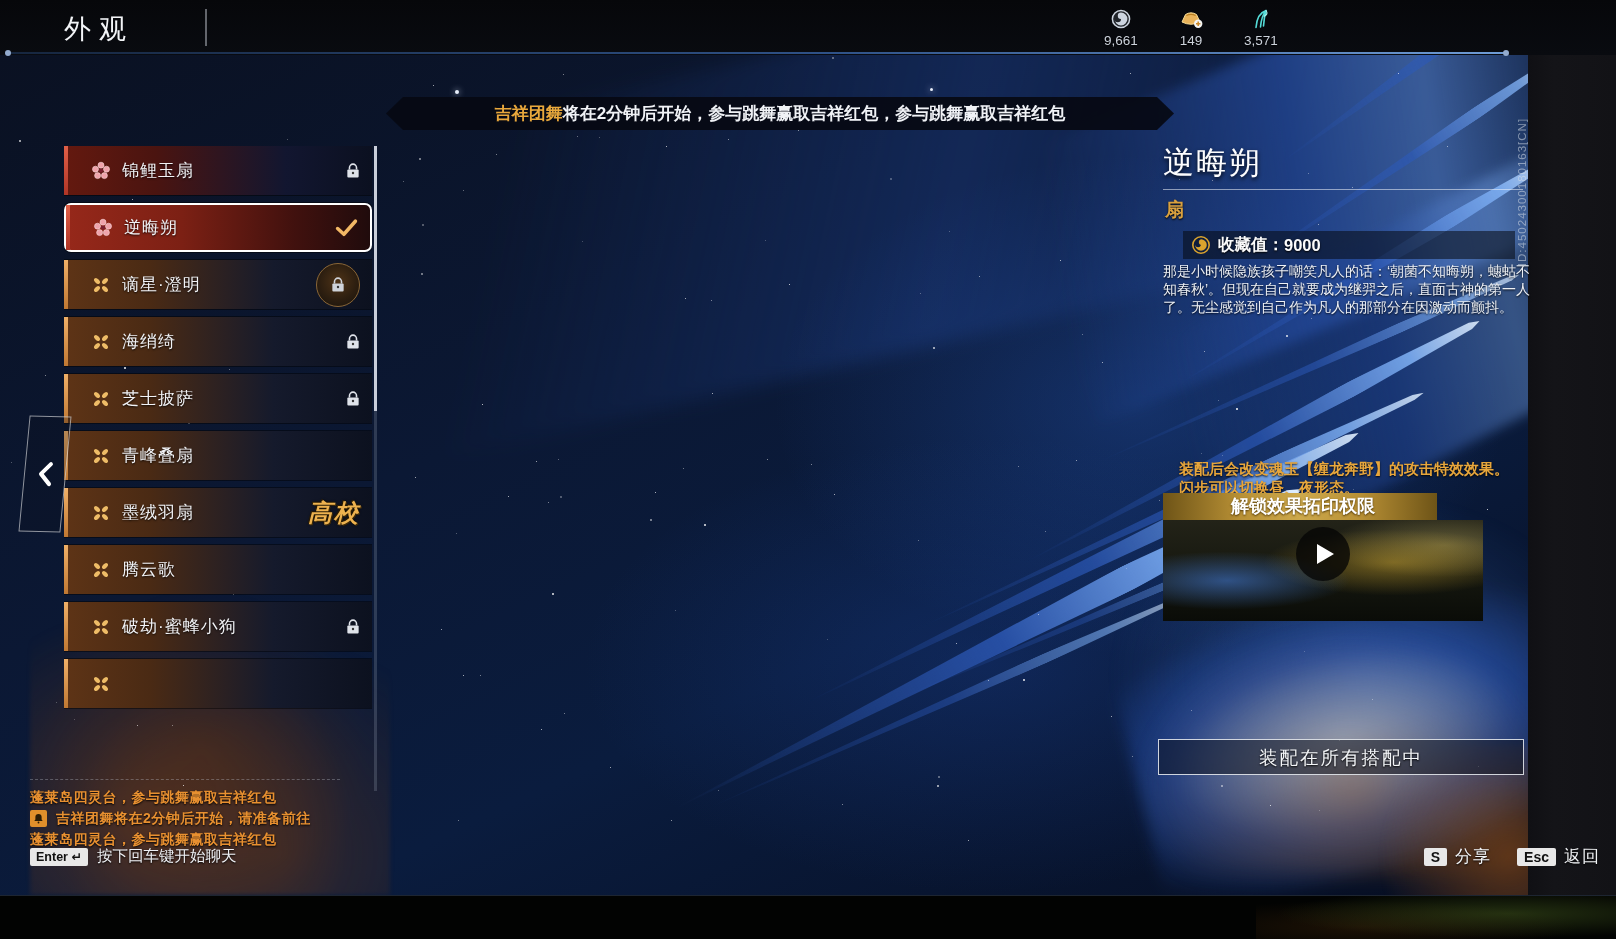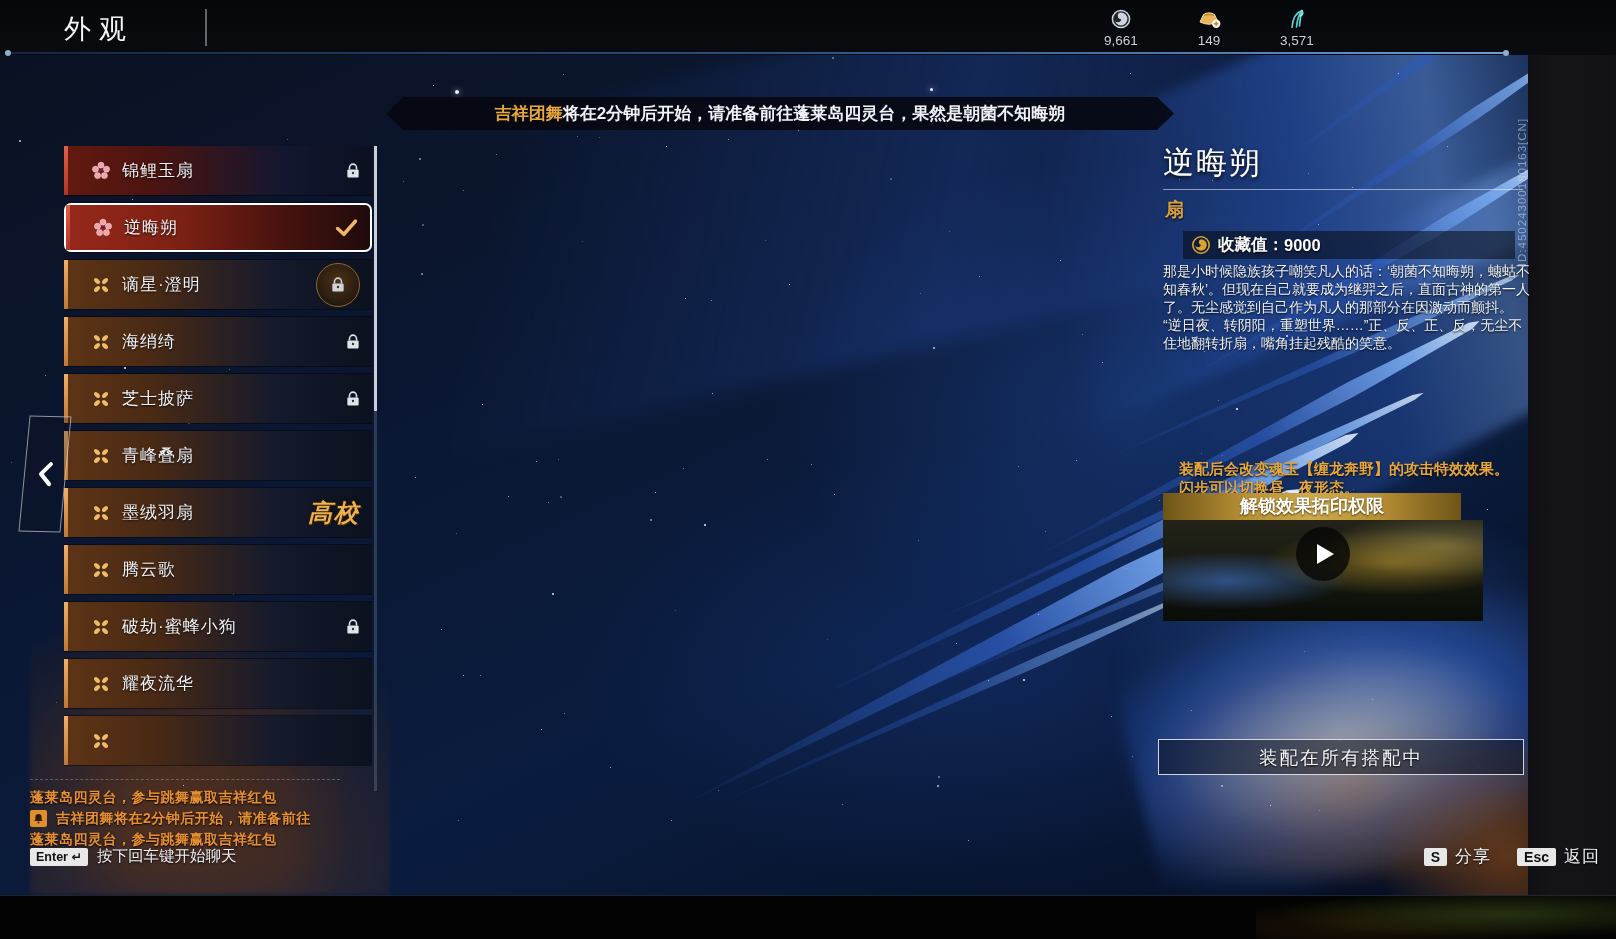--- a/index.html
+++ b/index.html
@@ -56,21 +56,21 @@
     background:radial-gradient(ellipse at 70% 40%,rgba(62,84,28,.55),transparent 65%),radial-gradient(ellipse at 30% 70%,rgba(70,40,10,.4),transparent 60%);}
 
   
   #topbar{position:absolute;left:0;top:0;width:1616px;height:55px;background:linear-gradient(180deg,#06070a,#090b10);z-index:3;}
   #page-title{position:absolute;left:64px;top:11px;font-size:27px;color:#f2f4f7;letter-spacing:8px;font-weight:500;}
   .title-sep{position:absolute;left:205px;top:9px;width:2px;height:37px;background:rgba(210,215,225,.45);}
   .topbar-line{position:absolute;top:52px;left:9px;width:1497px;height:2px;
     background:linear-gradient(90deg,#16263f,#2f5288 55%,#6f9cd6);}
   .line-dot{position:absolute;width:6px;height:6px;border-radius:50%;background:#93abce;top:50px;}
   .line-dot.l{left:5px;} .line-dot.r{left:1503px;}
-  #currencies{position:absolute;left:1094px;top:6px;display:flex;gap:34px;}
+  #currencies{position:absolute;left:1094px;top:6px;display:flex;gap:16px;}
   .currency{width:54px;display:flex;flex-direction:column;align-items:center;cursor:pointer;}
   .currency .cicon{height:26px;display:flex;align-items:center;justify-content:center;}
   .currency .cval{font-size:13.5px;color:#ccd2db;margin-top:1px;text-shadow:0 1px 2px #000;}
 
   
   #banner{position:absolute;left:386px;top:97px;width:788px;height:33px;z-index:3;
     background:rgba(6,9,18,.92);display:flex;align-items:center;justify-content:center;
     clip-path:polygon(0 50%,17px 0,calc(100% - 17px) 0,100% 50%,calc(100% - 17px) 100%,17px 100%);}
   #banner .b-hl{color:#e9a83c;font-size:17px;font-weight:bold;}
   #banner .b-tx{color:#f0f2f6;font-size:17px;font-weight:bold;}
@@ -113,23 +113,23 @@
   .panel-divider{position:absolute;left:0;top:47px;width:360px;height:1px;background:rgba(240,244,250,.55);}
   #detail-category{position:absolute;left:2px;top:55px;font-size:19px;font-weight:bold;color:#d9a13f;text-shadow:0 1px 2px #000;}
   #collection-bar{position:absolute;left:20px;top:89px;width:332px;height:28px;background:rgba(6,9,16,.55);
     display:flex;align-items:center;padding-left:8px;box-sizing:border-box;}
   #collection-bar .clabel,#collection-bar .cvalue{font-size:16.5px;font-weight:bold;color:#fbfbfc;text-shadow:0 1px 2px #000;}
   #collection-bar .cicon{margin-right:7px;display:flex;}
   #description{position:absolute;left:0;top:120px;width:368px;height:198px;overflow:hidden;}
   #description p{margin:0;font-size:14px;line-height:18px;color:#eef1f6;text-shadow:0 1px 2px rgba(0,0,0,.9);}
   #effect-notes{position:absolute;left:16px;top:318px;width:368px;}
   #effect-notes div{font-size:15px;line-height:18.5px;font-weight:bold;color:#e7a63c;text-shadow:0 1px 2px rgba(0,0,0,.9);}
-  #unlock-header{position:absolute;left:0;top:351px;width:298px;height:27px;line-height:27px;text-align:center;
+  #unlock-header{position:absolute;left:0;top:351px;width:268px;height:27px;line-height:27px;text-align:center;
     font-size:18px;font-weight:bold;color:#fff;text-shadow:0 1px 2px rgba(70,46,0,.95);
-    background:linear-gradient(90deg,#6e5417 0%,#b89035 28%,#cda94c 50%,#b89035 72%,#6e5417 100%);}
+    background:linear-gradient(90deg,#6e5417 0%,#b89035 28%,#cda94c 50%,#b89035 72%,#6e5417 100%);padding-left:6px;}
   #video-thumb{position:absolute;left:0;top:378px;width:320px;height:101px;overflow:hidden;cursor:pointer;
     background:linear-gradient(180deg,#232318 0%,#15170f 55%,#0a0c08 100%);}
   #video-thumb .vfx{position:absolute;inset:0;
     background:radial-gradient(ellipse at 20% 60%,rgba(70,130,230,.55),transparent 34%),
                radial-gradient(ellipse at 72% 42%,rgba(205,165,45,.5),transparent 40%),
                radial-gradient(ellipse at 88% 25%,rgba(235,215,125,.35),transparent 30%);}
   #play-button{position:absolute;left:133px;top:7px;width:54px;height:54px;border-radius:50%;background:rgba(5,5,5,.78);
     display:flex;align-items:center;justify-content:center;}
   #play-button .tri{width:0;height:0;border-left:17px solid #fff;border-top:10px solid transparent;border-bottom:10px solid transparent;margin-left:5px;}
   #customize-btn{position:absolute;left:-5px;top:555px;width:366px;height:34px;display:flex;align-items:center;justify-content:center;gap:9px;cursor:pointer;
@@ -363,21 +363,21 @@
         </span>
         <span class="cval">3,571</span>
       </div>
     </div>
   </div>
 
   <div class="spark" style="left:455px;top:90px;width:4px;height:4px;"></div>
   <div class="spark" style="left:930px;top:88px;width:3px;height:3px;"></div>
   <div id="banner">
     <span class="b-hl">吉祥团舞</span>
-      <span class="b-tx">将在2分钟后开始，请准备前往蓬莱岛四灵台，果然是朝菌不知晦朔</span>
+      <span class="b-tx">将在2分钟后开始，参与跳舞赢取吉祥红包，参与跳舞赢取吉祥红包</span>
   </div>
 
   <div id="list">
       <div class="row" data-tier="red" data-right="lock">
       <span class="edge"></span>
       <span class="row-icon">
         <svg class="blossom-icon" width="20" height="20" viewBox="0 0 20 20">
             <g fill="#efa3ab" stroke="#f8d9dc" stroke-width=".6">
               <circle cx="10" cy="4.2" r="3"></circle>
               <circle cx="15.5" cy="8.2" r="3"></circle>
@@ -570,41 +570,20 @@
           </svg>
       </span>
       <span class="row-label">破劫·蜜蜂小狗</span>
       <span class="row-right">
         <svg class="lock-icon" width="14" height="16" viewBox="0 0 13 15">
             <path d="M3.2 6 V4.4 a3.3 3.3 0 0 1 6.6 0 V6" fill="none" stroke="#dfe3ea" stroke-width="1.5"></path>
             <rect x="1.2" y="6" width="10.6" height="7.6" rx="1" fill="#dfe3ea"></rect>
             <circle cx="6.5" cy="9.4" r="1.1" fill="#333"></circle>
           </svg>
 
-      </span>
-    </div>
-      <div class="row" data-tier="gold" data-right="none">
-      <span class="edge"></span>
-      <span class="row-icon">
-
-        <svg class="pinwheel-icon" width="20" height="20" viewBox="0 0 20 20">
-            <g fill="#eebc67">
-              <ellipse cx="6" cy="6" rx="3.5" ry="2.2" transform="rotate(45 6 6)"></ellipse>
-              <ellipse cx="14" cy="6" rx="3.5" ry="2.2" transform="rotate(-45 14 6)"></ellipse>
-              <ellipse cx="14" cy="14" rx="3.5" ry="2.2" transform="rotate(45 14 14)"></ellipse>
-              <ellipse cx="6" cy="14" rx="3.5" ry="2.2" transform="rotate(-45 6 14)"></ellipse>
-            </g>
-          </svg>
-      </span>
-      <span class="row-label">耀夜流华</span>
-      <span class="row-right">
-        
-        
-        
-        
       </span>
     </div>
       <div class="row" data-tier="gold" data-right="none">
       <span class="edge"></span>
       <span class="row-icon">
 
         <svg class="pinwheel-icon" width="20" height="20" viewBox="0 0 20 20">
             <g fill="#eebc67">
               <ellipse cx="6" cy="6" rx="3.5" ry="2.2" transform="rotate(45 6 6)"></ellipse>
               <ellipse cx="14" cy="6" rx="3.5" ry="2.2" transform="rotate(-45 14 6)"></ellipse>
@@ -641,21 +620,20 @@
         <svg width="20" height="20" viewBox="0 0 20 20">
             <circle cx="10" cy="10" r="8.2" fill="none" stroke="#daa32e" stroke-width="1.6"></circle>
             <path d="M10 4.2 A5.8 5.8 0 1 1 4.2 10 A3 3 0 0 0 10 10 A3 3 0 0 1 10 4.2" fill="#daa32e"></path>
           </svg>
       </span>
       <span class="clabel">收藏值：</span>
       <span class="cvalue">9000</span>
     </div>
     <div id="description">
         <p>那是小时候隐族孩子嘲笑凡人的话：‘朝菌不知晦朔，蟪蛄不知春秋’。但现在自己就要成为继羿之后，直面古神的第一人了。无尘感觉到自己作为凡人的那部分在因激动而颤抖。</p>
-        <p>“逆日夜、转阴阳，重塑世界……”正、反、正、反，无尘不住地翻转折扇，嘴角挂起残酷的笑意。</p>
       </div>
     <div id="effect-notes">
         <div>装配后会改变魂玉【缠龙奔野】的攻击特效效果。</div>
         <div>闪步可以切换昼、夜形态。</div>
       </div>
     <div id="unlock-header">解锁效果拓印权限</div>
     <div id="video-thumb">
       <div class="vfx"></div>
       <div id="play-button">
           <div class="tri"></div>

